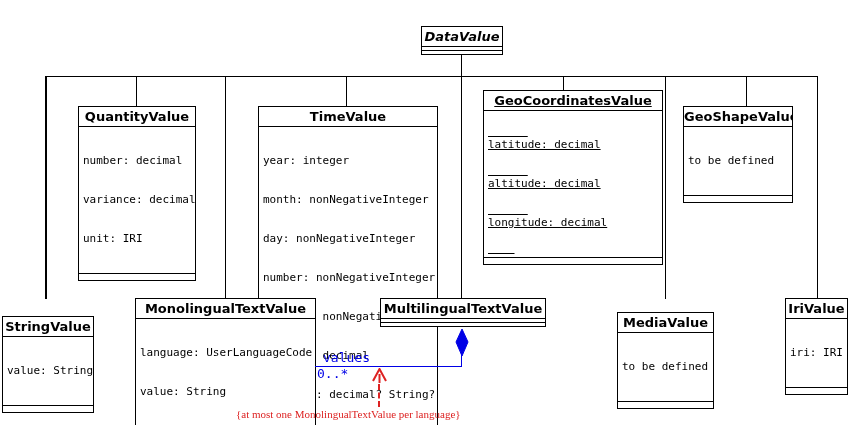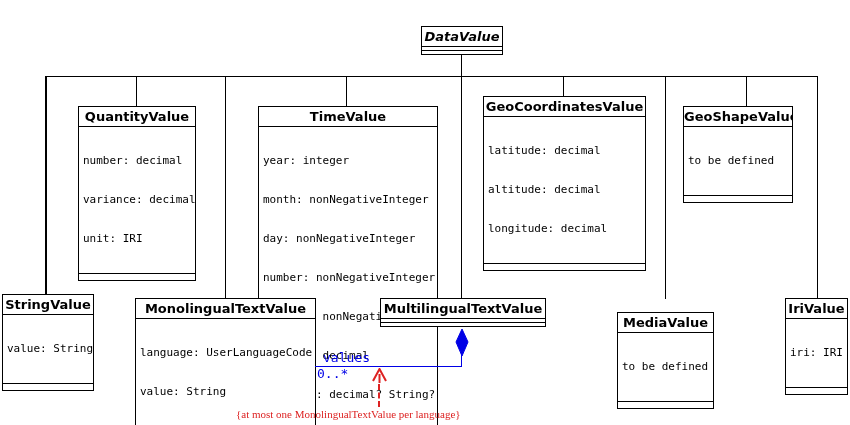--- a/index.html
+++ b/index.html
@@ -92,39 +92,39 @@
       <div>number: nonNegativeInteger</div>
       <div>minutes: nonNegativeInteger</div>
       <div>seconds: decimal</div>
       <div>timezone: decimal? String?</div>
       
       
     </div>
 
   </div>
 
-  <div class="uml-class" style="left:483px; top:96px; width:163px;">
+  <div class="uml-class" style="left:483px; top:90px; width:180px;text-decoration:underline;">
     <div class="uml-title">GeoCoordinatesValue</div>
     <div class="cmp attrs">
       <div>latitude: decimal</div>
       <div>altitude: decimal</div>
       <div>longitude: decimal</div>
     </div>
     <div class="cmp empty-op"></div>
   </div>
 
   <div class="uml-class" style="left:683px; top:106px; width:110px;">
     <div class="uml-title">GeoShapeValue</div>
     <div class="cmp attrs">
       <div>to be defined</div>
     </div>
     <div class="cmp empty-op"></div>
   </div>
 
-  <div class="uml-class" style="left:2px; top:294px; width:92px;">
+  <div class="uml-class" style="left:2px; top:316px; width:92px;">
     <div class="uml-title">StringValue</div>
     <div class="cmp attrs">
       <div>value: String</div>
     </div>
     <div class="cmp empty-op"></div>
   </div>
 
   <div class="uml-class" style="left:135px; top:298px; width:181px;">
     <div class="uml-title">MonolingualTextValue</div>
     <div class="cmp attrs">

